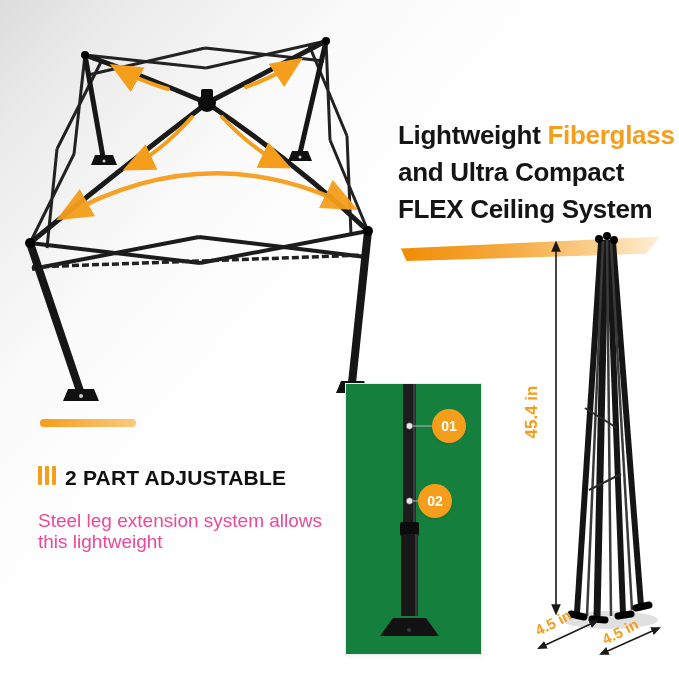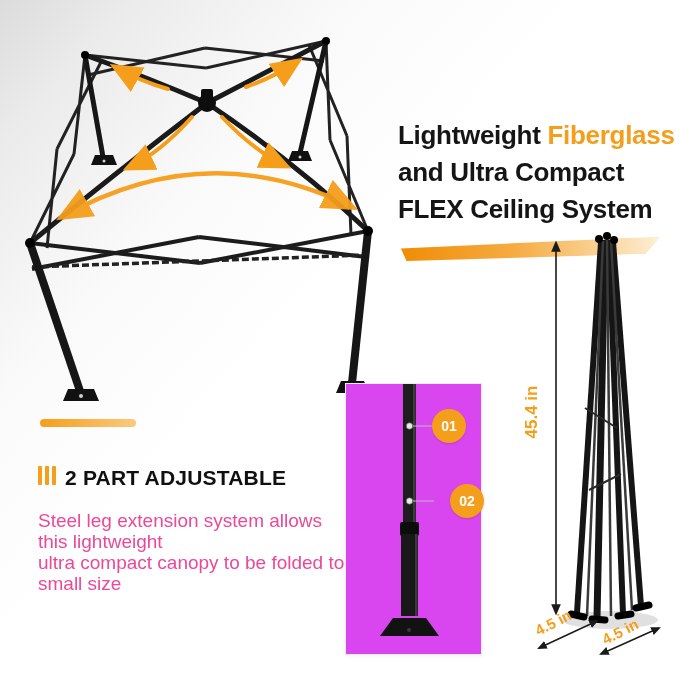--- a/index.html
+++ b/index.html
@@ -35,31 +35,31 @@
   }
   .feature { position:absolute; left:38px; top:466px; width:312px; }
   .feature-title-row { display:flex; align-items:flex-start; gap:9px; }
   .bars-icon { display:inline-flex; gap:3px; align-items:flex-end; }
   .bars-icon i { display:block; width:4px; height:19px; background:#F59E1B; border-radius:1px; }
   .feature-title { font-size:21px; font-weight:bold; color:#101010; letter-spacing:0.2px; }
   .feature-desc { margin-top:20px; font-size:19px; line-height:21px; color:#ec4899; }
 
   .leg-card {
     position:absolute; left:345px; top:383px; width:137px; height:272px;
-    background:#d946ef; border:1px solid #ececec; box-shadow:0 1px 5px rgba(0,0,0,0.06);padding-left:32px;
+    background:#15803d; border:1px solid #ececec; box-shadow:0 1px 5px rgba(0,0,0,0.06);padding-left:32px;
   }
   .leg-card svg { position:absolute; left:0; top:0; }
   .callout {
     position:absolute; width:34px; height:34px; border-radius:50%;
     background:#F59E1B; color:#fff; font-weight:bold; font-size:14px;
     display:flex; align-items:center; justify-content:center;
     box-shadow:0 1px 2px rgba(0,0,0,0.15);
   }
   .c1 { left:86px; top:25px; }
-  .c2 { left:104px; top:100px; }
+  .c2 { left:72px; top:100px; }
 
   .right-illo { position:absolute; left:515px; top:228px; width:164px; height:448px; }
 
   .dim-height {
     position:absolute; left:496px; top:402px; width:72px; text-align:center;
     color:#F59E1B; font-weight:bold; font-size:17px; transform:rotate(-90deg);
   }
   .dim-base1 {
     position:absolute; left:534px; top:614px;
     color:#F59E1B; font-weight:bold; font-size:15px; transform:rotate(-27deg);
@@ -148,21 +148,20 @@
     <div class="feature-title-row">
       <span class="bars-icon">
           <i></i>
           <i></i>
           <i></i>
         </span>
       <span class="feature-title">2 PART ADJUSTABLE</span>
     </div>
     <div class="feature-desc">
       <div>Steel leg extension system allows this lightweight</div>
-      <div>ultra compact canopy to be folded to small size</div>
     </div>
   </div>
 
   <div class="leg-card">
     <svg width="135" height="270" viewBox="0 0 135 270">
       <rect x="57" y="0" width="13" height="142" fill="#1d1d1d"></rect>
       <rect x="67" y="0" width="2.5" height="142" fill="#3c3c3c"></rect>
       <line x1="67" y1="42" x2="88" y2="42" stroke="#bbb" stroke-width="1"></line>
       <line x1="67" y1="117" x2="88" y2="117" stroke="#bbb" stroke-width="1"></line>
       <circle cx="63.5" cy="42" r="3.2" fill="#e9e9e9" stroke="#555" stroke-width="0.6"></circle>

